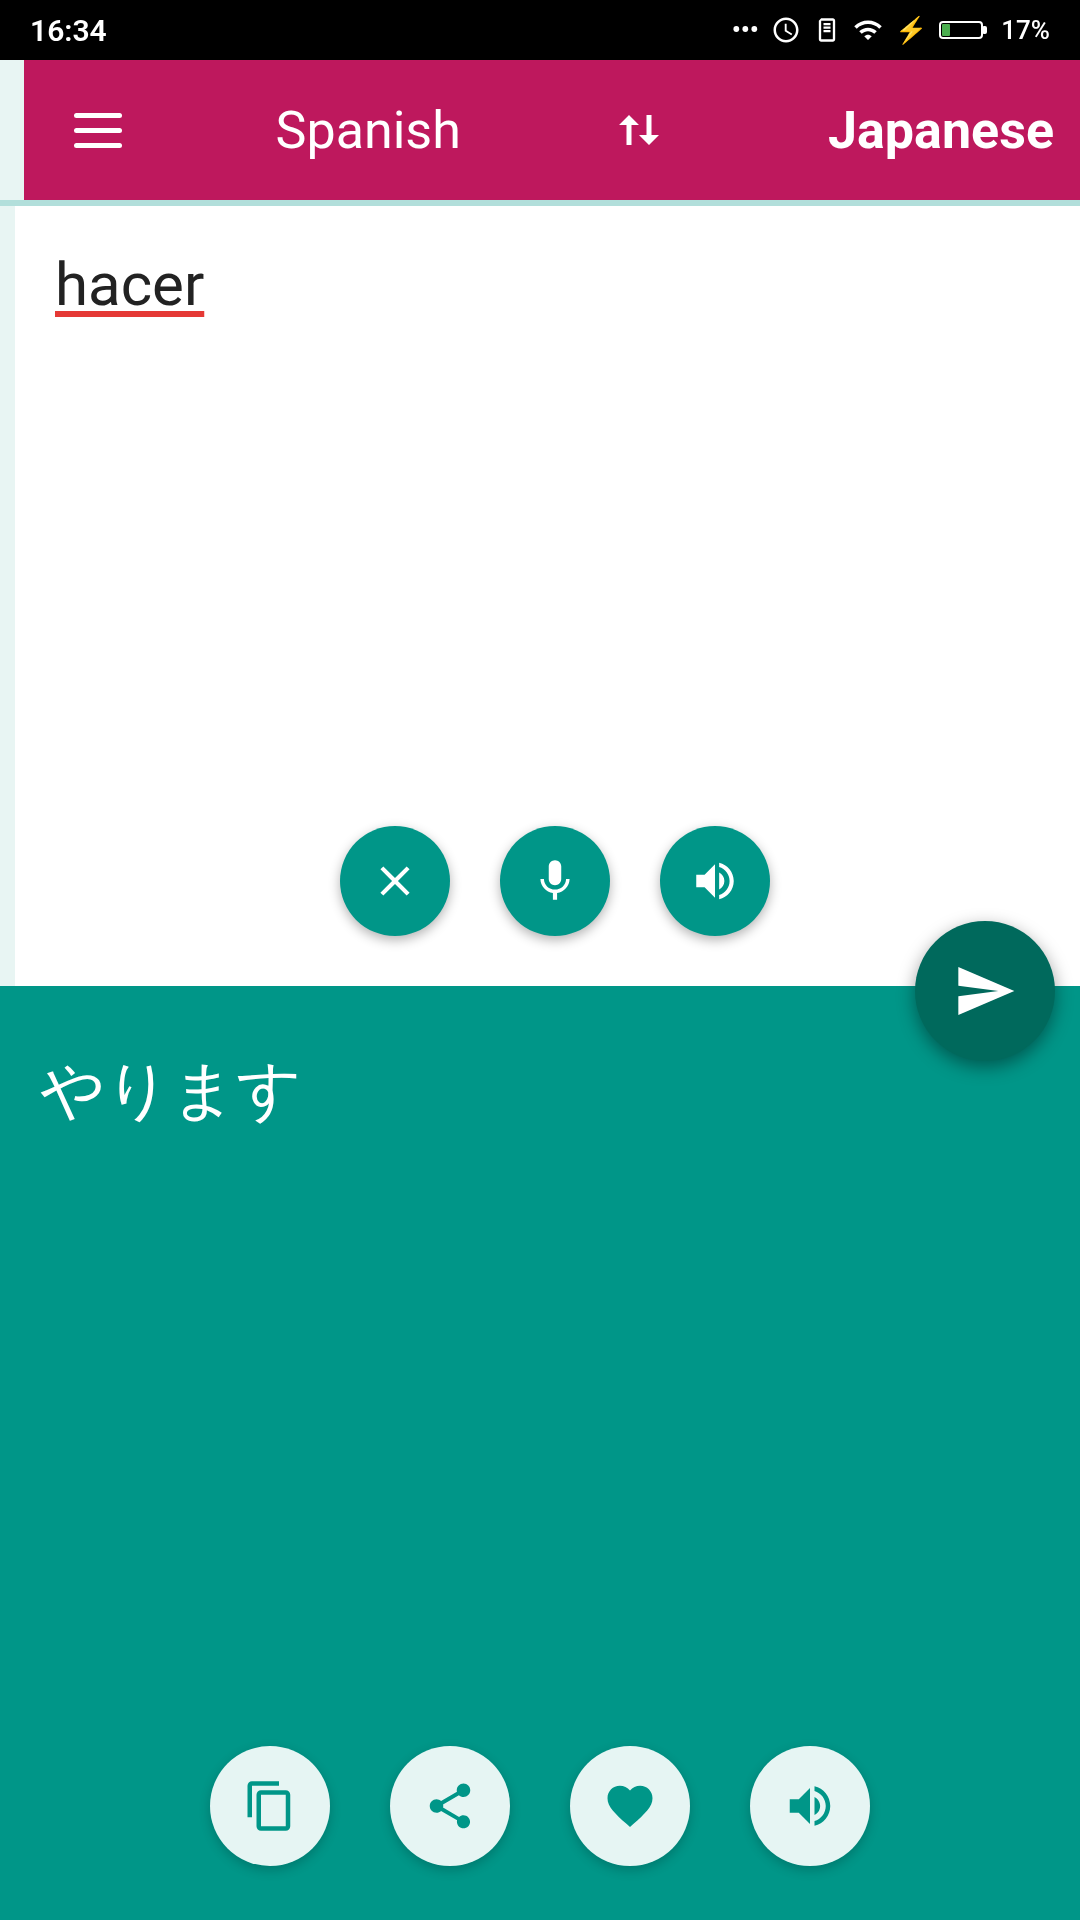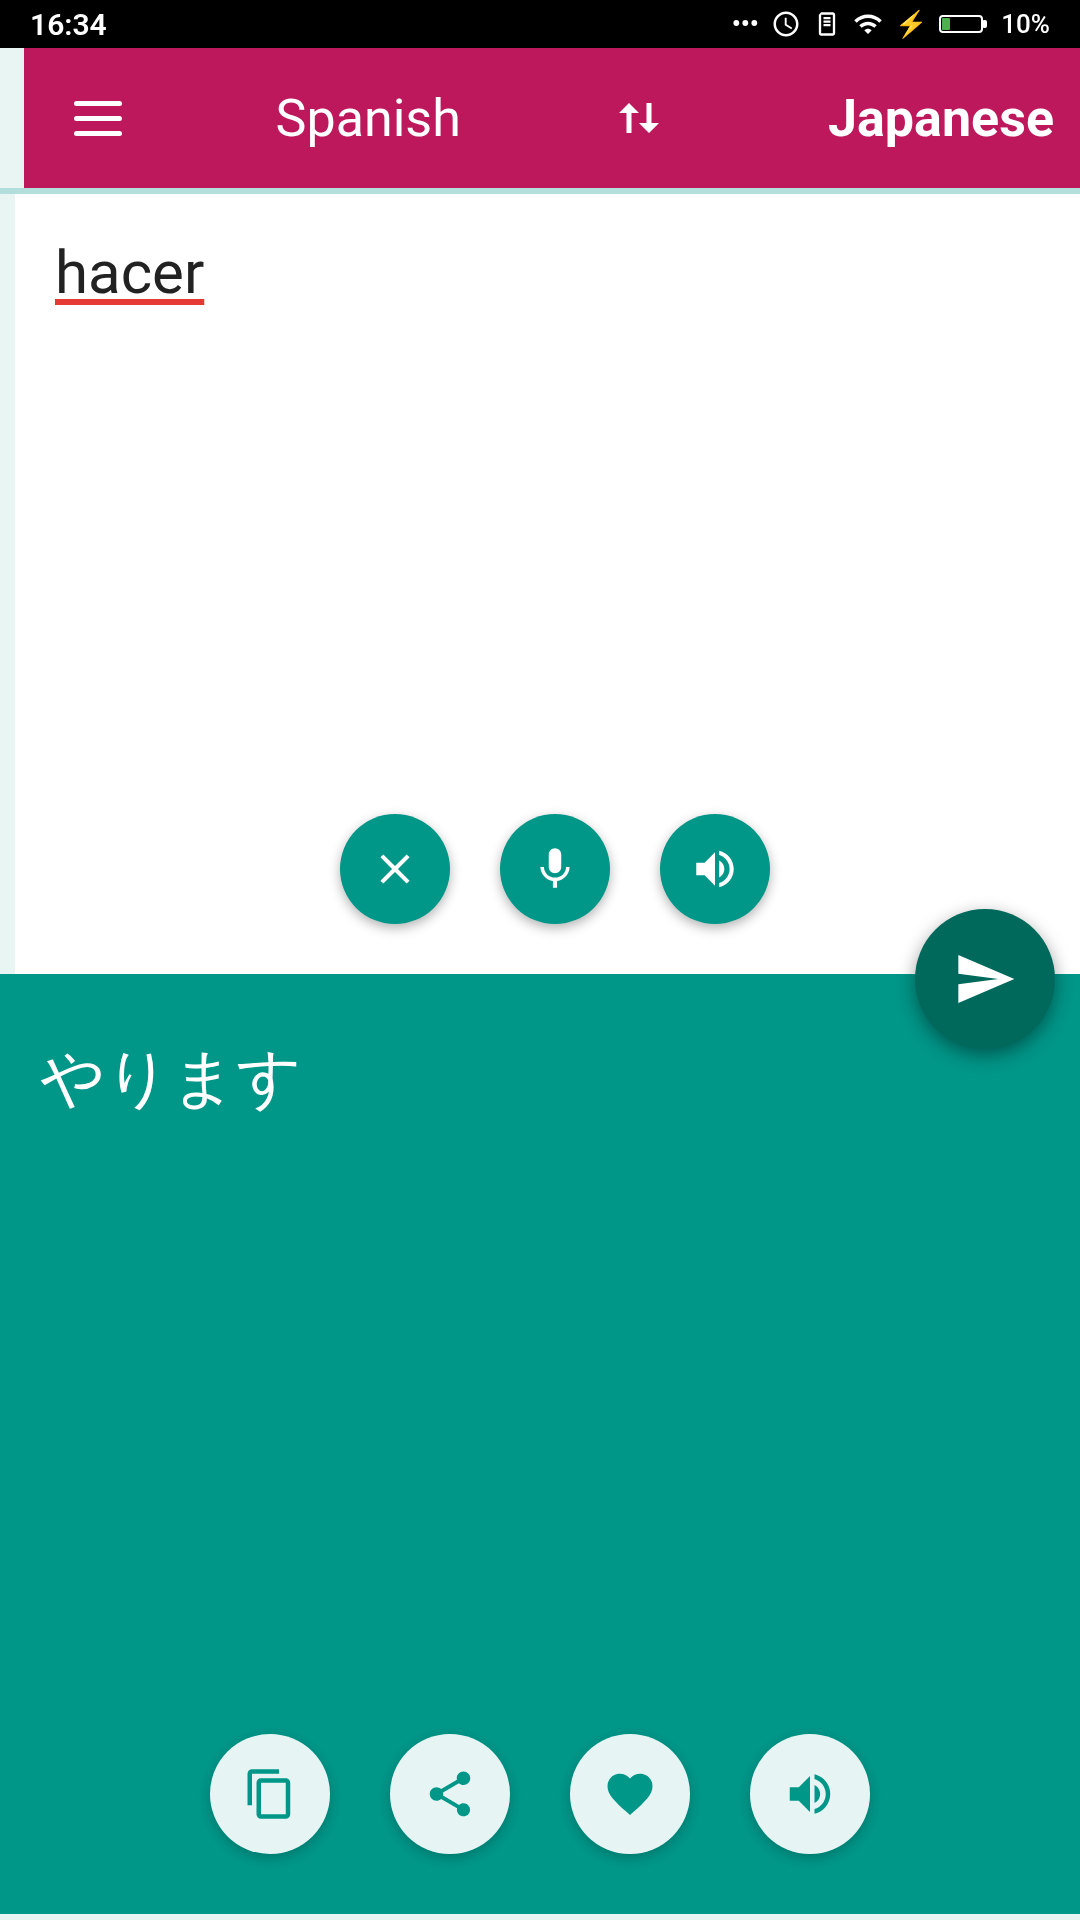--- a/index.html
+++ b/index.html
@@ -13,21 +13,21 @@
       width: 1080px;
       height: 1920px;
       background: #e8f5f3;
       font-family: 'Roboto', Arial, sans-serif;
       overflow: hidden;
     }
 
     
     .status-bar {
       width: 100%;
-      height: 48px;
+      height: 60px;
       background: #000;
       display: flex;
       align-items: center;
       justify-content: space-between;
       padding: 0 30px;
       color: #fff;
       font-size: 28px;
       font-weight: 500;
     }
 
@@ -236,21 +236,21 @@
       </svg>
     </span>
     <span>⚡</span>
     <span>
       <svg width="50" height="28" viewBox="0 0 50 24" fill="white">
         <rect x="1" y="4" width="42" height="16" rx="3" ry="3" stroke="white" stroke-width="2" fill="none"></rect>
         <rect x="3" y="6" width="8" height="12" rx="1" fill="#4caf50"></rect>
         <rect x="43" y="8" width="5" height="8" rx="2" fill="white"></rect>
       </svg>
     </span>
-    <span>10%</span>
+    <span>17%</span>
   </div>
 </div>
 
 <div class="toolbar">
   <button class="toolbar-menu-icon" style="background:none;border:none;cursor:pointer;">
     <span></span>
     <span></span>
     <span></span>
   </button>
 

